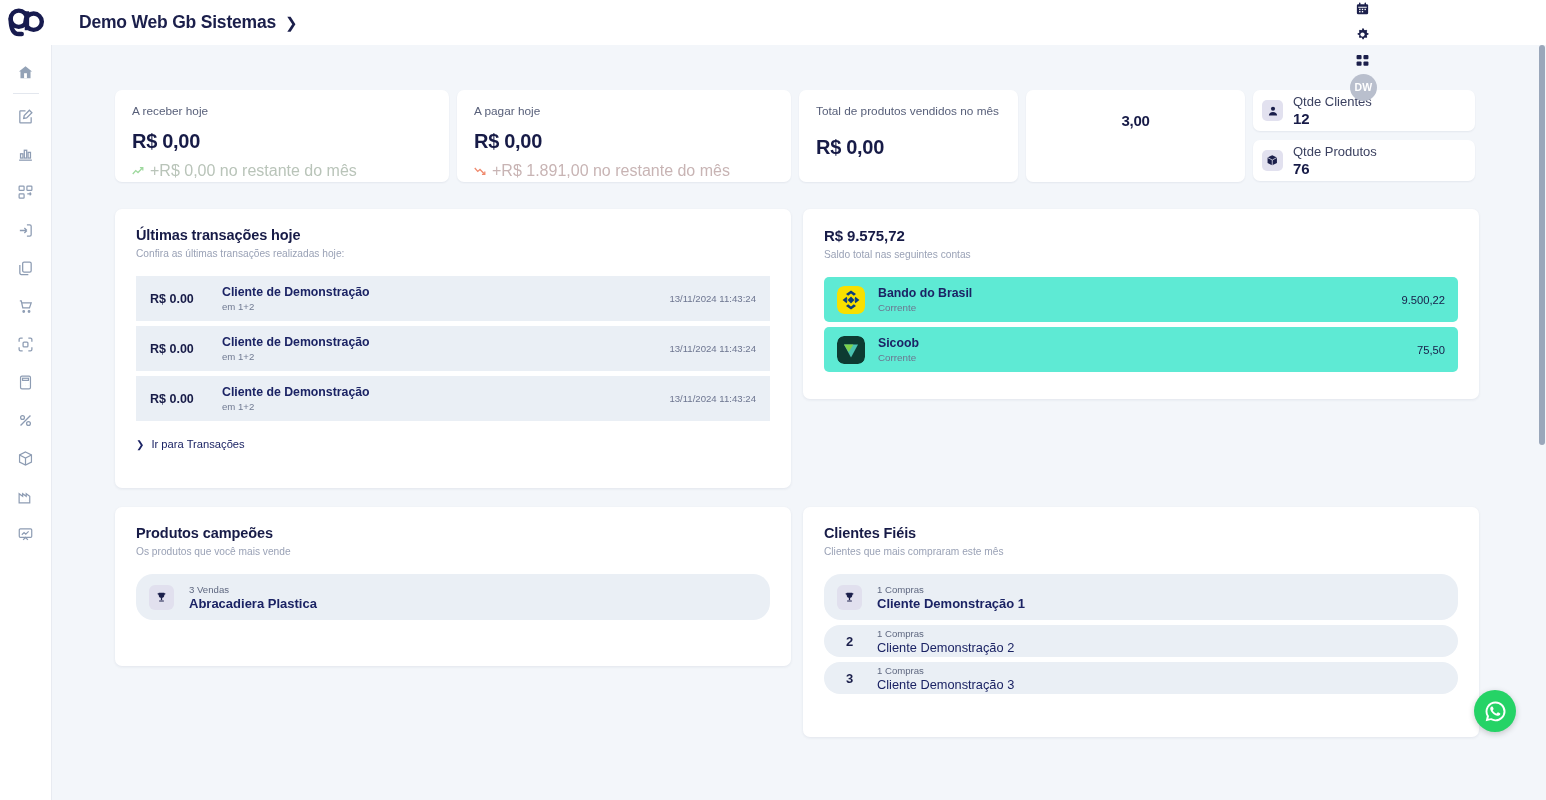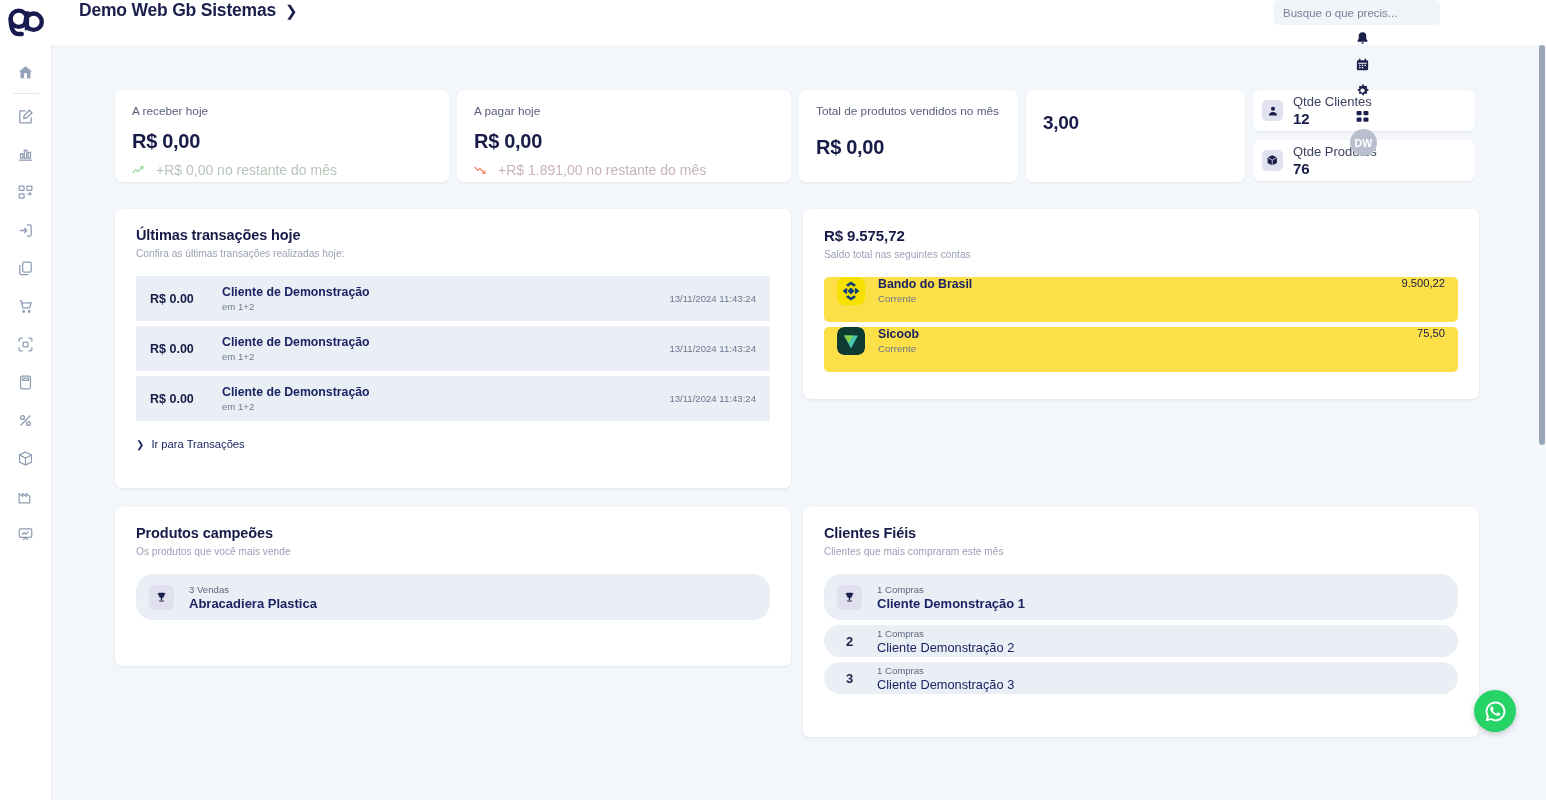--- a/index.html
+++ b/index.html
@@ -9,21 +9,21 @@
     overflow: hidden;
     font-family: "Liberation Sans", "DejaVu Sans", sans-serif;
     background: #ffffff;
     color: #1e2150;
   }
   .app { position: relative; width: 1546px; height: 800px; background:#fff; }
 
   
   .topbar {
     position: absolute; top: 0; left: 0; width: 1454px; height: 45px;
-    background: #ffffff; display: flex; align-items: flex-start;
+    background: #ffffff; display: flex; align-items: center;
     z-index: 30;
   }
   .logo-box {
     width: 52px; height: 45px; display: flex; align-items: center; justify-content: center;
     flex: 0 0 52px;
   }
   .logo-mark { width: 40px; height: 34px; }
   .brand {
     display: flex; align-items: center; gap: 9px;
     margin-left: 27px;
@@ -92,22 +92,22 @@
   }
   .kpi {
     padding: 13px 17px 0; position: relative;
   }
   .kpi-a { width: 334px; }
   .kpi-b { width: 334px; }
   .kpi-c { width: 219px; }
   .kpi-d { width: 219px; }
   .kpi-label { font-size: 11.8px; color: #575f79; line-height: 1.45; }
   .kpi-value { font-size: 20px; font-weight: bold; color: #171b47; margin-top: 10px; letter-spacing: -0.3px;}
-  .kpi-value.sm { font-size: 19px; }
-  .kpi-sub { display: flex; align-items: center; gap: 12px; margin-top: 9px; font-size: 14px; }
+  .kpi-value.sm { font-size: 15px; text-align: center; }
+  .kpi-sub { display: flex; align-items: center; gap: 6px; margin-top: 9px; font-size: 16px; }
   .kpi-sub.up { color: #b9c4b9; }
   .kpi-sub.down { color: #c8b4b4; }
   .kpi-c .kpi-value { margin-top: 16px; }
   .kpi-d .kpi-value { margin-top: 9px; }
 
   .mini-col { width: 222px; display: flex; flex-direction: column; gap: 9px; }
   .mini-card {
     background: #fff; border-radius: 7px; box-shadow: 0 1px 2px rgba(28,40,80,.07);
     height: 41px; display: flex; align-items: center; padding: 0 9px; gap: 10px;
   }
@@ -136,22 +136,22 @@
   .row-name { font-size: 12.3px; font-weight: bold; color: #1b2364; }
   .row-note { font-size: 9.6px; color: #707a92; }
   .row-date { margin-left: auto; font-size: 9.6px; color: #6d7590; }
 
   .link-row { padding: 17px 21px 18px; display: flex; align-items: center; gap: 7px; cursor: pointer; }
   .link-row .chev { color: #1b2364; font-size: 10px; font-weight: bold; }
   .link-row .lbl { font-size: 11.2px; color: #1b2364; }
 
   
   .bank-row {
-    background: #fde047; border-radius: 5px; height: 45px;
-    display: flex; padding: 0 13px; gap: 13px;
+    background: #5eead4; border-radius: 5px; height: 45px;
+    display: flex; align-items: center; padding: 0 13px; gap: 13px;
   }
   .bank-logo { width: 28px; height: 28px; border-radius: 7px; flex: 0 0 28px; overflow: hidden; }
   .bank-main { display: flex; flex-direction: column; gap: 2px; }
   .bank-name { font-size: 12.3px; font-weight: bold; color: #1b2364; }
   .bank-type { font-size: 9.8px; color: #6d7590; }
   .bank-val { margin-left: auto; font-size: 11.2px; font-weight: normal; color: #171b47; }
 
   
   .rank-row {
     background: #eaeff5; border-radius: 17px; display: flex; align-items: center;

